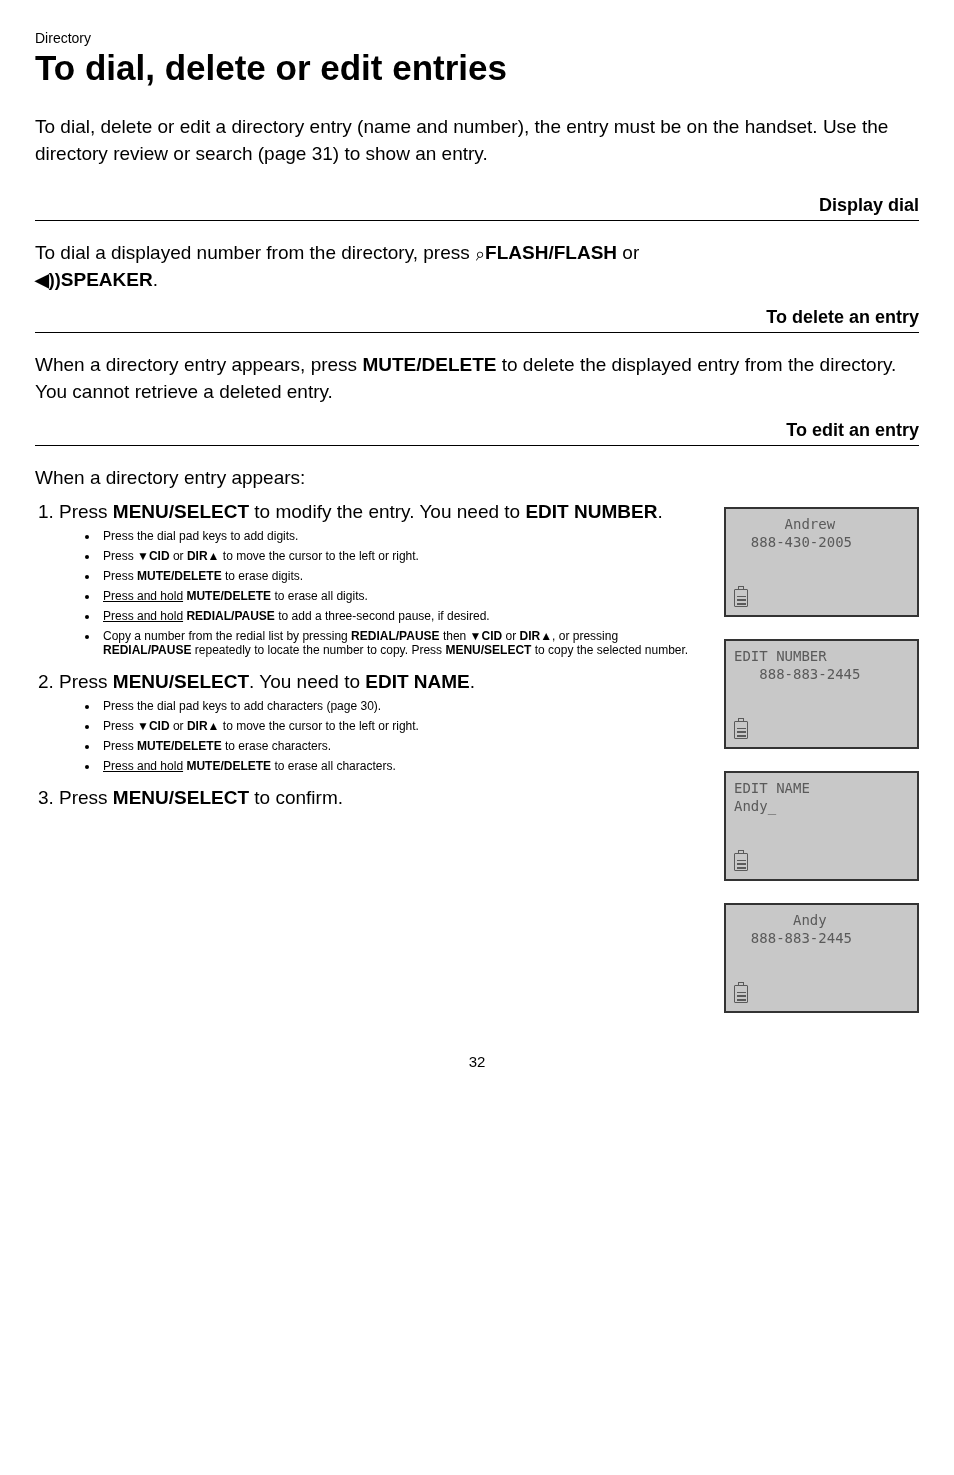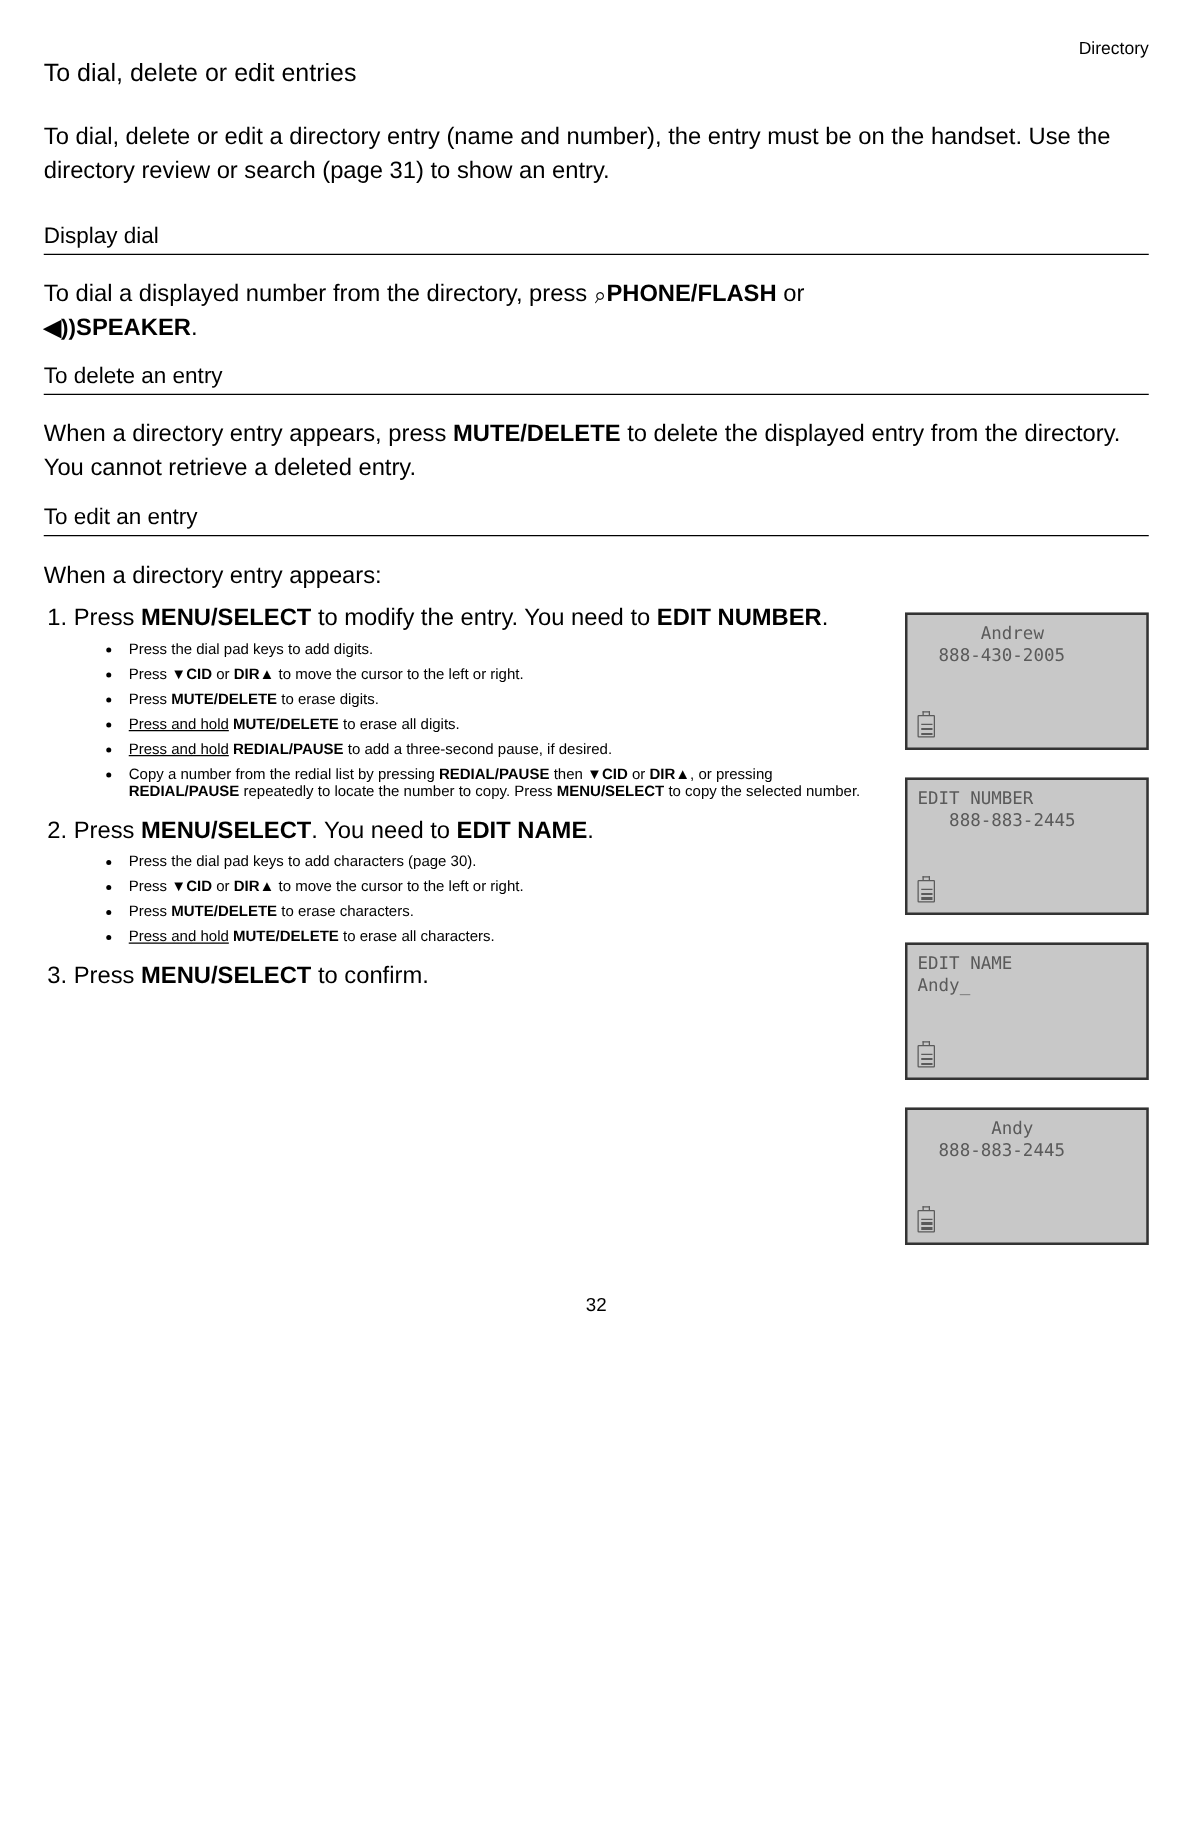--- a/index.html
+++ b/index.html
@@ -5,39 +5,39 @@
   body {
     font-family: Arial, Helvetica, sans-serif;
     margin: 0;
     padding: 30px 35px 20px 35px;
     width: 954px;
     box-sizing: border-box;
     color: #000;
   }
   .breadcrumb {
     font-size: 14px;
-    text-align: right;
   }
   h1 {
-    font-size: 20px;
-    font-weight: normal;
+    font-size: 35px;
+    font-weight: bold;
     margin: 2px 0 26px 0;
   }
   .intro {
     font-size: 19px;
     line-height: 1.4;
     margin-bottom: 28px;
   }
   .section-title {
     font-size: 18px;
-    font-weight: normal;
+    font-weight: bold;
     border-bottom: 1px solid #000;
     padding-bottom: 4px;
     margin-bottom: 6px;
     margin-top: 10px;
+    text-align: right;
   }
   .section-body {
     font-size: 19px;
     line-height: 1.4;
     margin-bottom: 14px;
   }
   .flex-row {
     display: flex;
     gap: 18px;
   }
@@ -127,21 +127,21 @@
 </head>
 <body>
 
 <div class="breadcrumb">Directory</div>
 <h1>To dial, delete or edit entries</h1>
 
 <p class="intro">To dial, delete or edit a directory entry (name and number), the entry must be on the handset. Use the directory review or search (page 31) to show an entry.</p>
 
 <div class="section-title">Display dial</div>
 <p class="section-body">
-  <span>To dial a displayed number from the directory, press </span><span class="phone-icon">⌕</span><span class="bold">PHONE</span><span class="sc">/FLASH</span><span> or </span><br>
+  <span>To dial a displayed number from the directory, press </span><span class="phone-icon">⌕</span><span class="bold">FLASH</span><span class="sc">/FLASH</span><span> or </span><br>
   <span class="speaker-icon">◀))</span><span class="bold">SPEAKER</span><span>.</span>
 </p>
 
 <div class="section-title">To delete an entry</div>
 <p class="section-body">
   <span>When a directory entry appears, press </span><span class="sc">MUTE</span><span class="bold">/DELETE</span><span> to delete the displayed entry from the directory. You cannot retrieve a deleted entry.</span>
 </p>
 
 <div class="section-title">To edit an entry</div>
 <p class="section-body" style="margin-bottom:4px">When a directory entry appears:</p>

